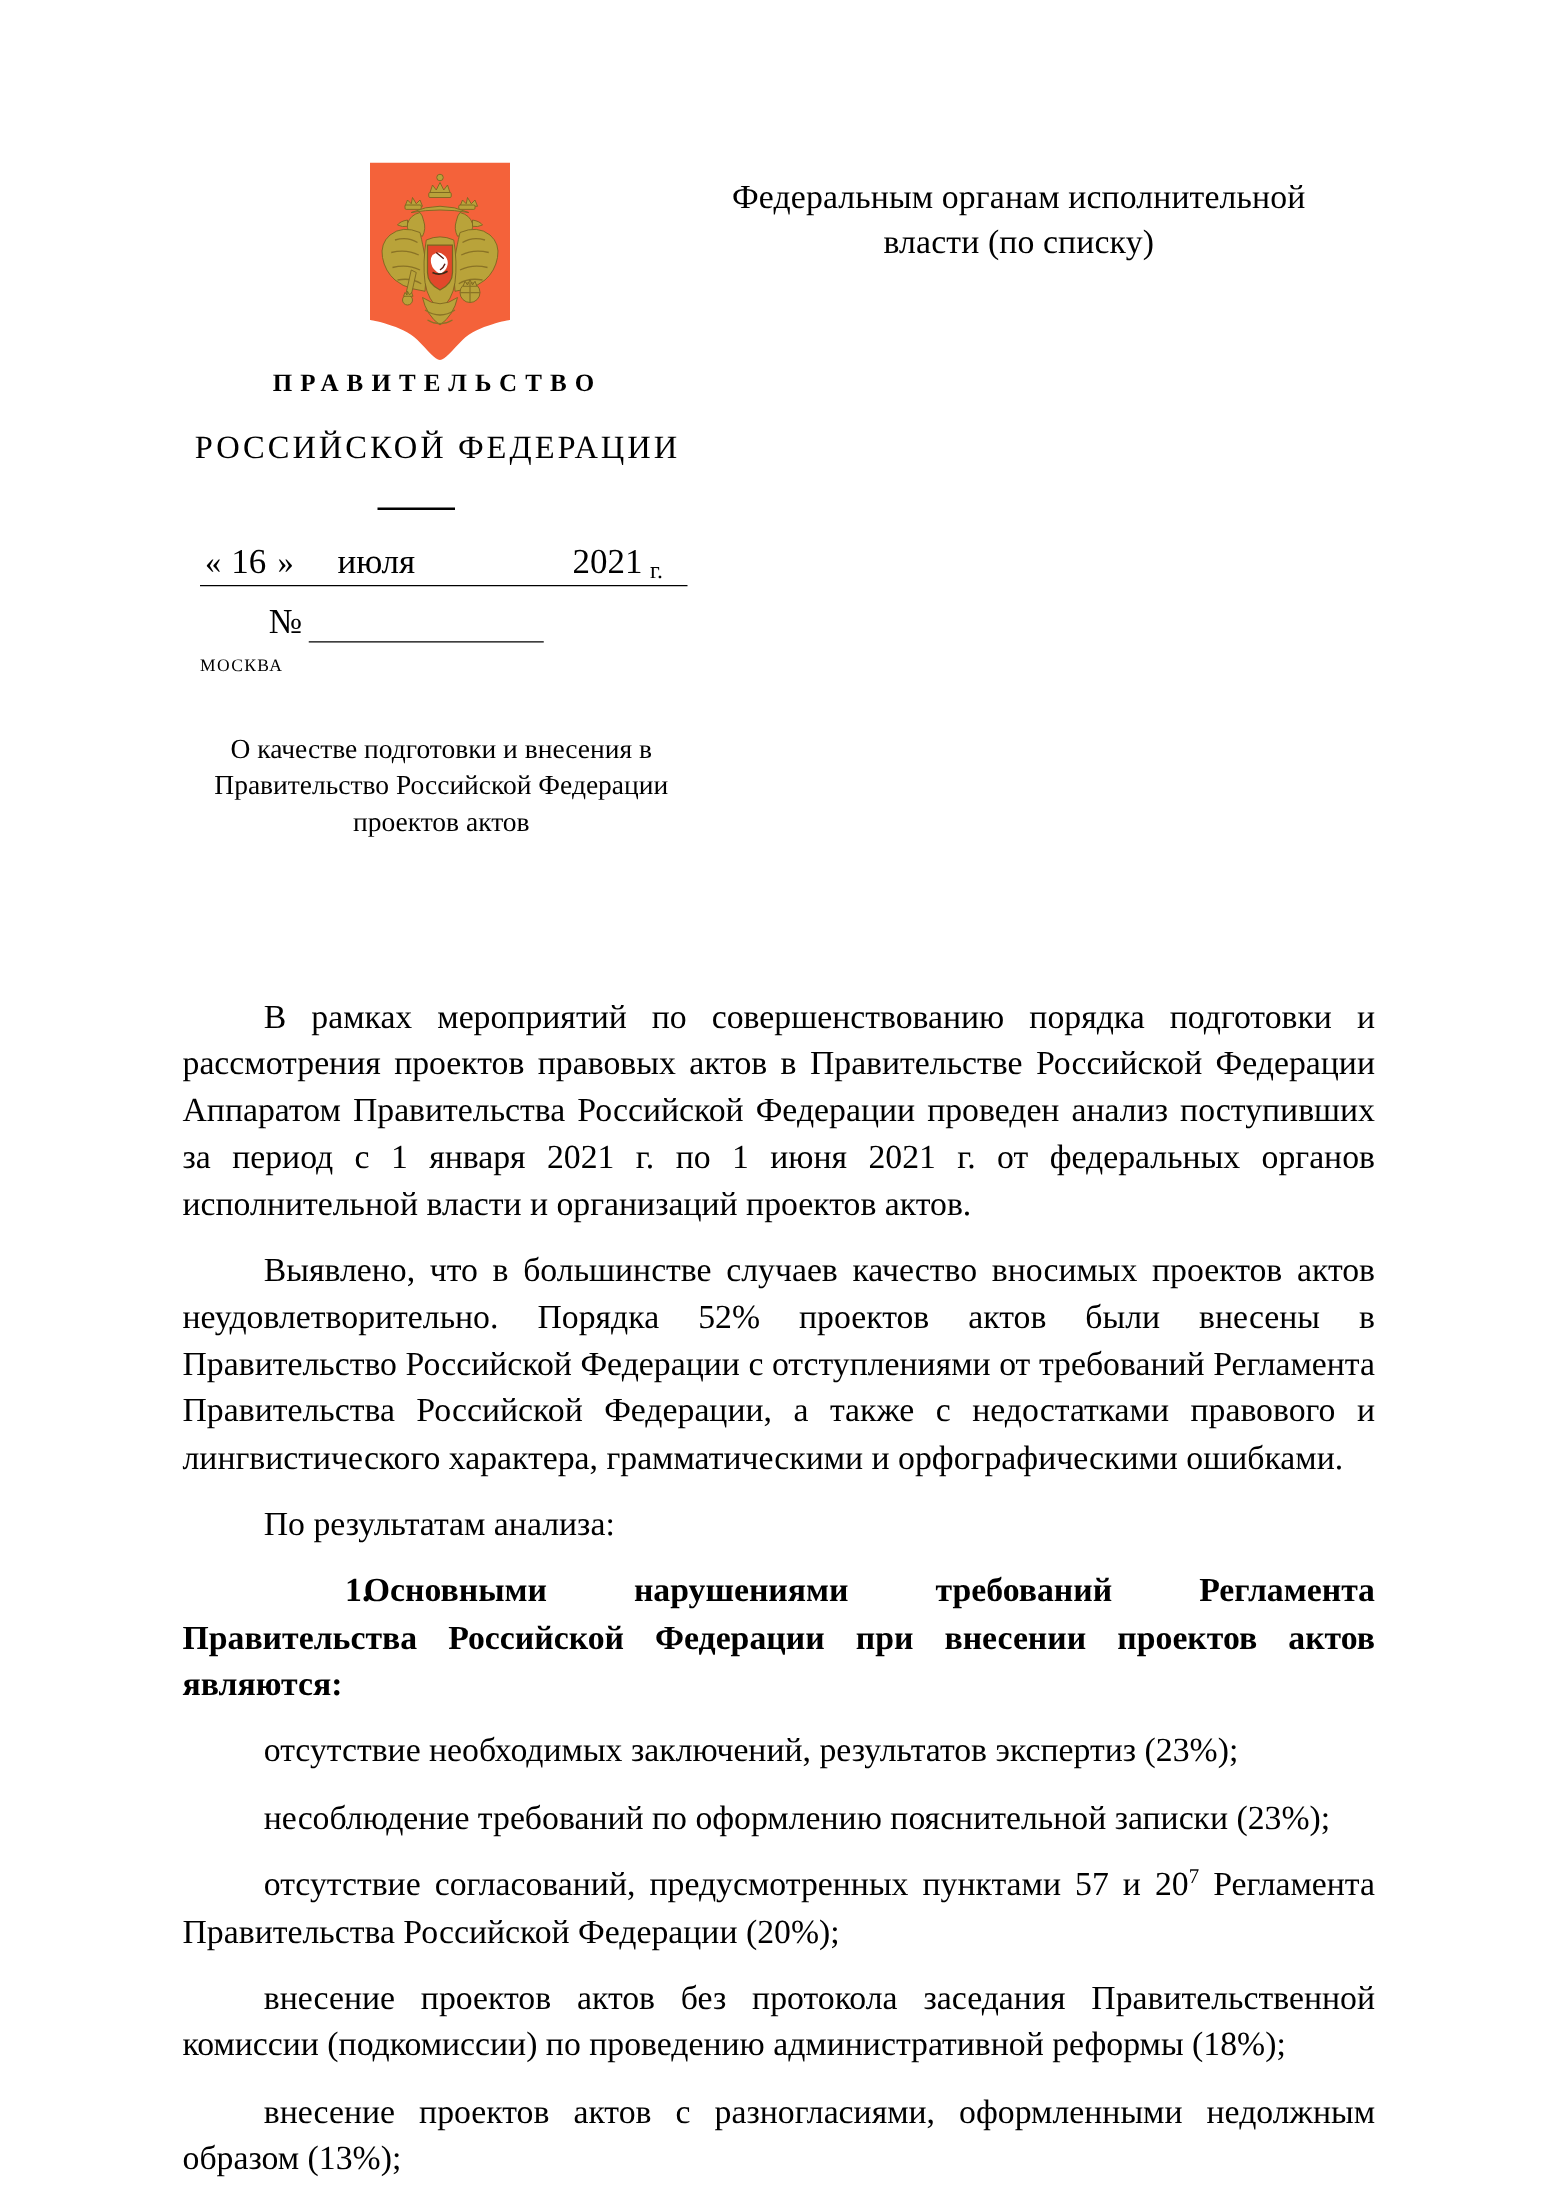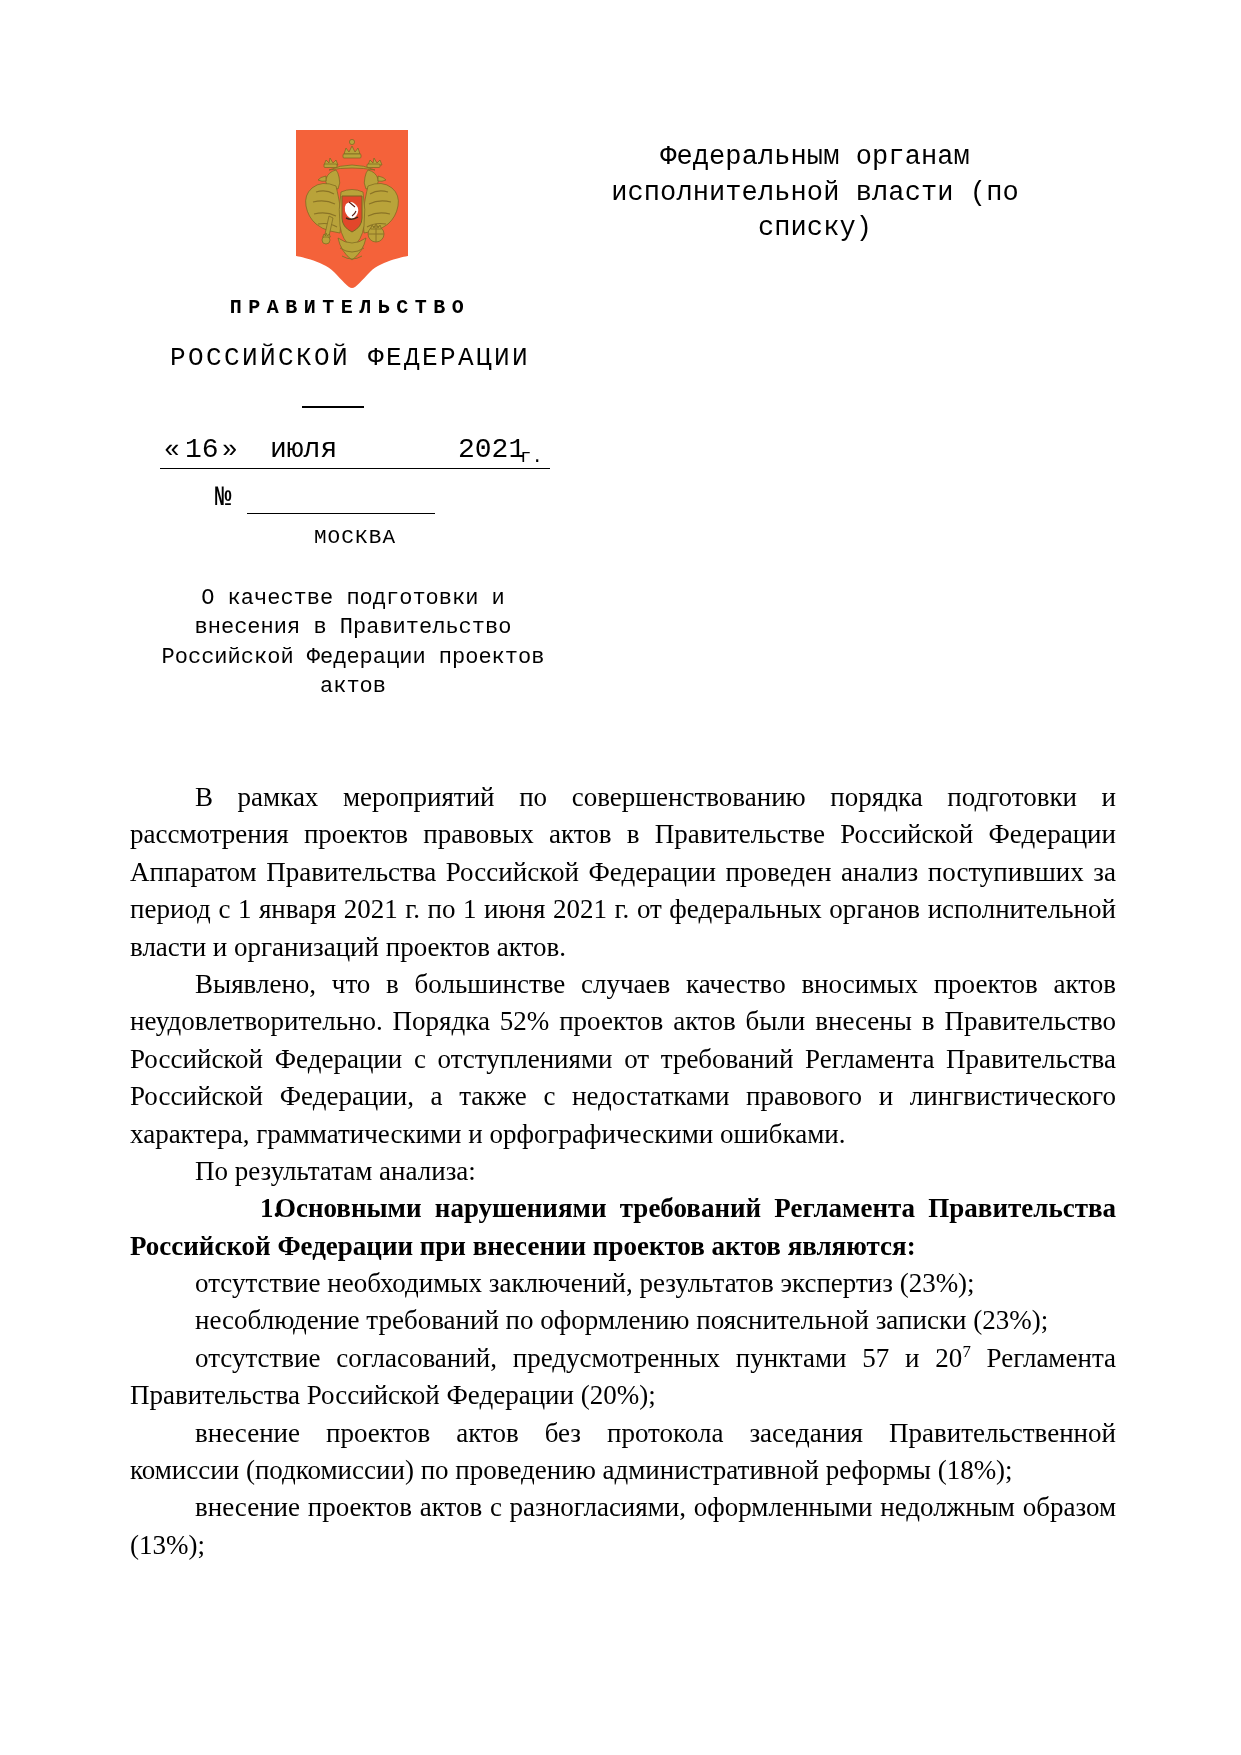--- a/index.html
+++ b/index.html
@@ -20,21 +20,20 @@
     box-sizing: border-box;
   }
 
   
   .letterhead {
     position: absolute;
     left: 0;
     top: 0;
     width: 1241px;
     height: 620px;
-    font-family: Liberation Mono, monospace;
   }
 
   .emblem-wrap {
     position: absolute;
     left: 296px;
     top: 130px;
     width: 112px;
     height: 160px;
   }
   .emblem-svg { display: block; width: 112px; height: 160px; }
@@ -120,22 +119,22 @@
     width: 188px;
     height: 0;
     border-top: 1.6px solid #000;
   }
 
   .city {
     position: absolute;
     left: 160px;
     top: 526px;
     width: 390px;
-    text-align: center;
-    font-size: 21px;
+    text-align: left;
+    font-size: 14px;
     letter-spacing: 1.1px;
   }
 
   
   .subject {
     position: absolute;
     left: 143px;
     top: 584px;
     width: 420px;
     font-size: 22px;
@@ -146,21 +145,21 @@
   
   .body {
     position: absolute;
     left: 130px;
     top: 779px;
     width: 986px;
     font-size: 27px;
     line-height: 1.385;
   }
   .body p {
-    margin: 0;
+    margin: 16px;
     text-align: justify;
     text-indent: 65px;
     text-justify: inter-word;
   }
   .body p.listitem { text-indent: 65px; }
   .body p.numitem  { text-indent: 65px; font-weight: bold; }
   .numitem .num-label { display: inline-block; width: 80px; }
   sup { font-size: 0.62em; vertical-align: super; line-height: 0; }
 </style>
 </head>

